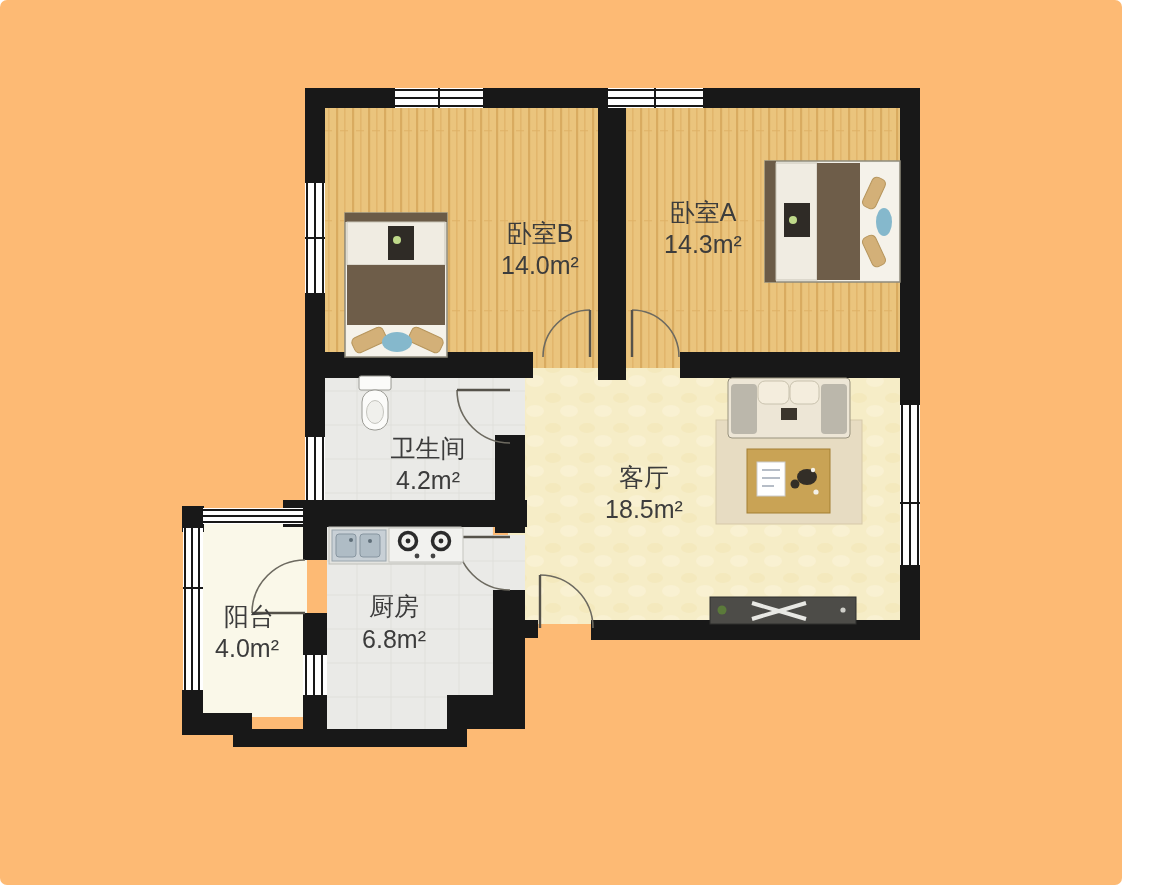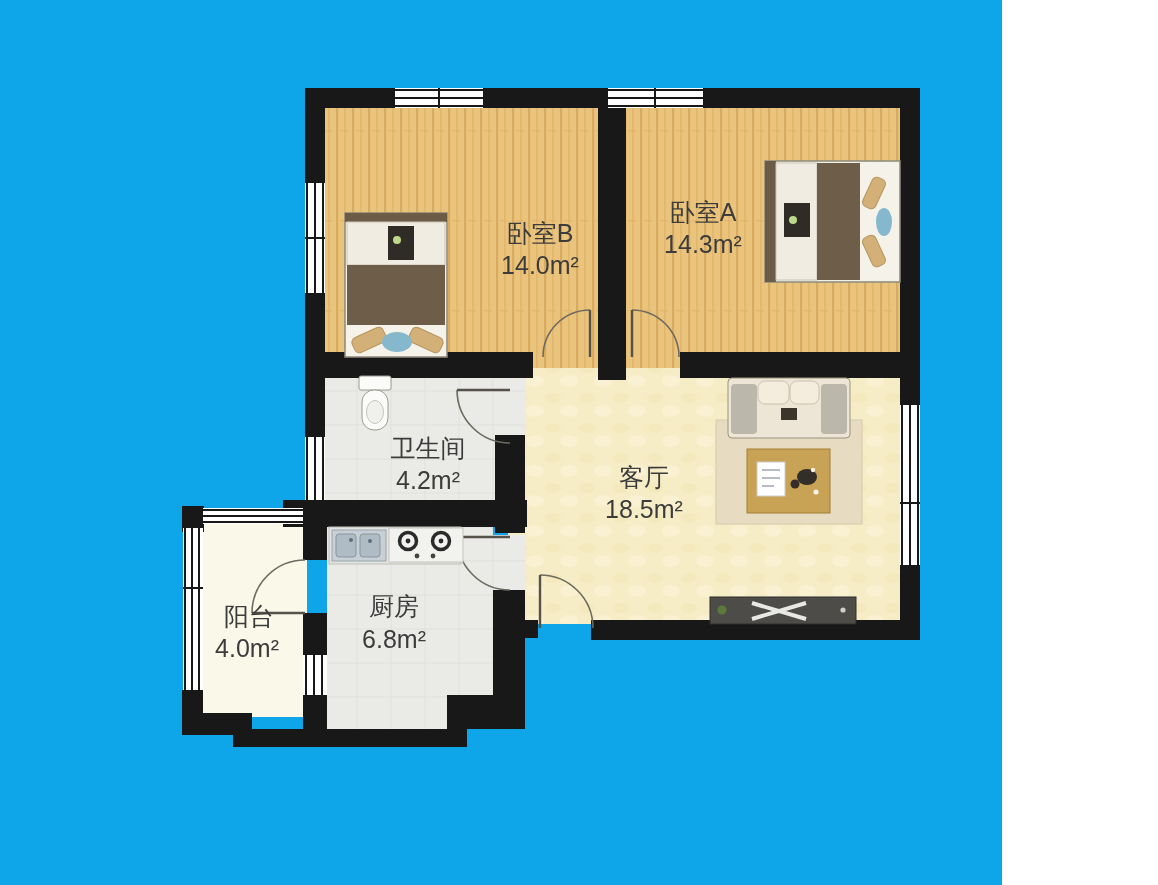--- a/index.html
+++ b/index.html
@@ -1,18 +1,18 @@
 <!DOCTYPE html>
 <html style="--wall: #181818; --bedroom_floor: #EAC47D; --bedroom_floor_stripe: #D9AB60; --living_floor: #F6EDC7; --bathroom_floor: #EAEAE7; --kitchen_floor: #EDEDEA; --balcony_floor: #FAF8E9; --rug: #E7DCC2; --duvet: #6E5D49; --pillow: #D3B078; --accent_blue: #85B8CC; --table: #C9A355; --tv_stand: #4D4C48; --label_text: #3C3C3C;"><head>
 <meta charset="utf-8">
 <style>
   html,body{margin:0;padding:0;background:#ffffff;}
   body{width:1158px;height:885px;overflow:hidden;
        font-family:"Liberation Sans","DejaVu Sans",sans-serif;}
-  #plan-wrap{width:1002px;height:885px;position:relative;background:#0ea5e9;}
+  #plan-wrap{width:1122px;height:885px;position:relative;background:#fdba74;border-radius:7px;}
   svg{display:block;}
   .wall{fill:var(--wall,#181818);}
   .win-line{stroke:var(--wall,#181818);stroke-width:2;fill:none;}
   .win-bg{fill:#ffffff;}
   .door-arc{fill:none;stroke:#6d6a60;stroke-width:1.6;}
   .door-leaf{stroke:#55524a;stroke-width:2.4;fill:none;}
   .room-name{font-size:25px;font-weight:500;fill:var(--label_text,#3c3c3c);
              text-anchor:middle;font-family:"Liberation Sans","DejaVu Sans",sans-serif;}
   .room-area{font-size:25px;font-weight:500;fill:var(--label_text,#3c3c3c);
              text-anchor:middle;font-family:"Liberation Sans","DejaVu Sans",sans-serif;}

